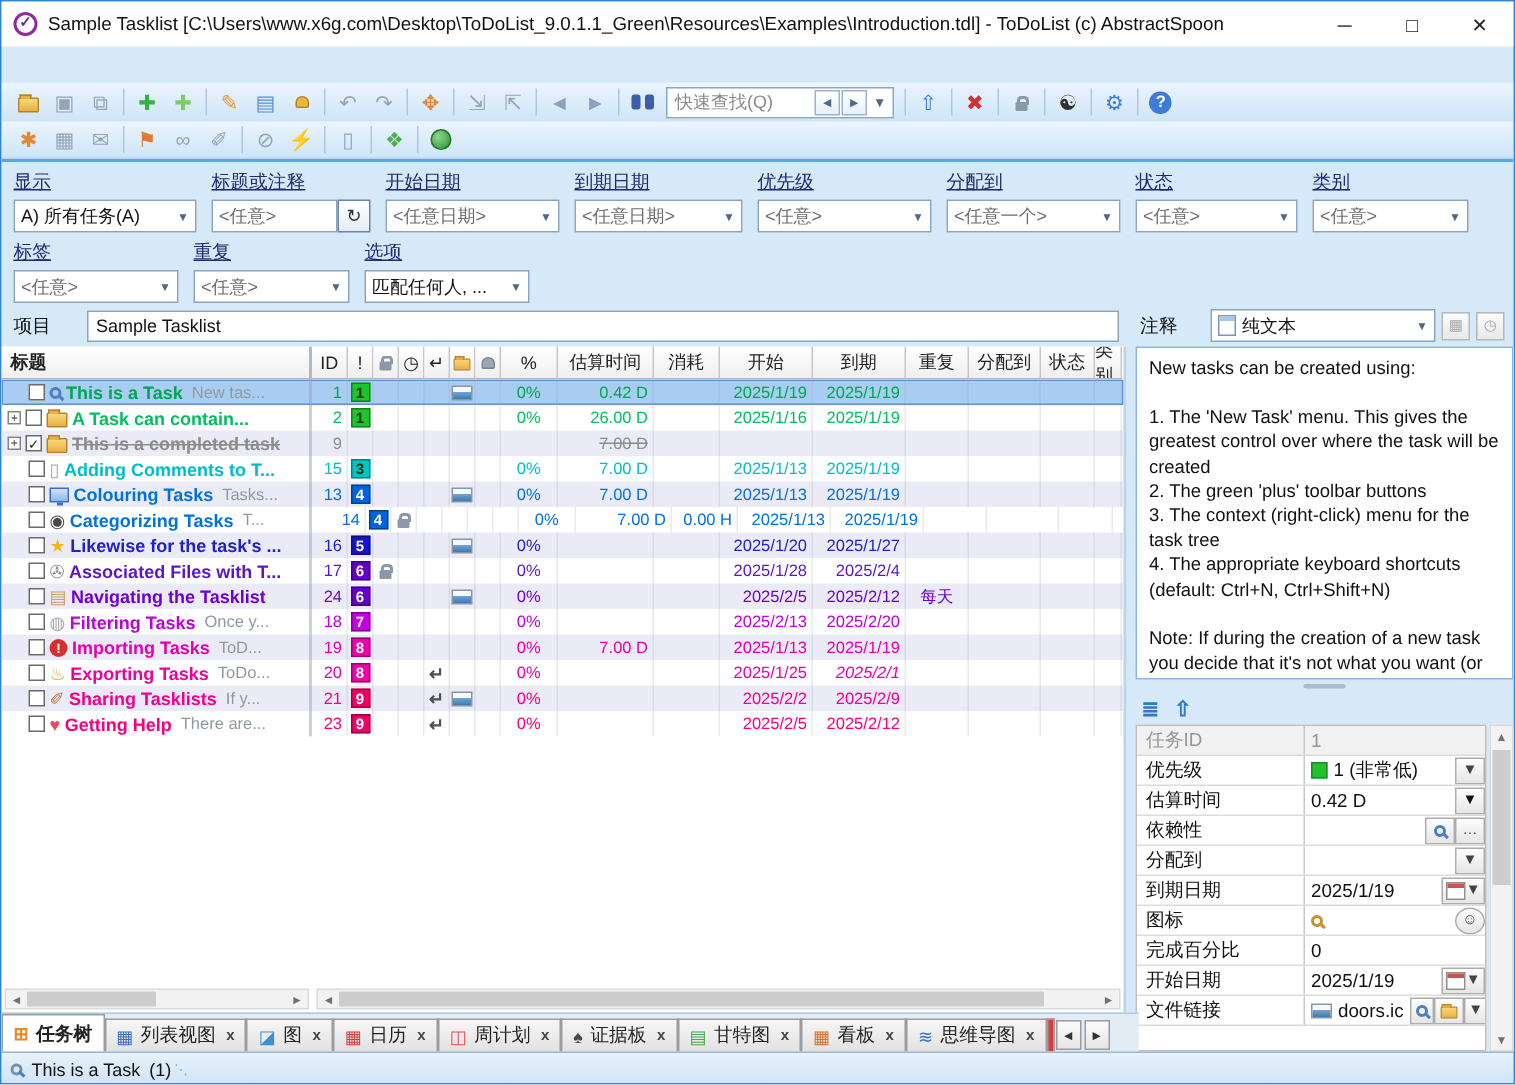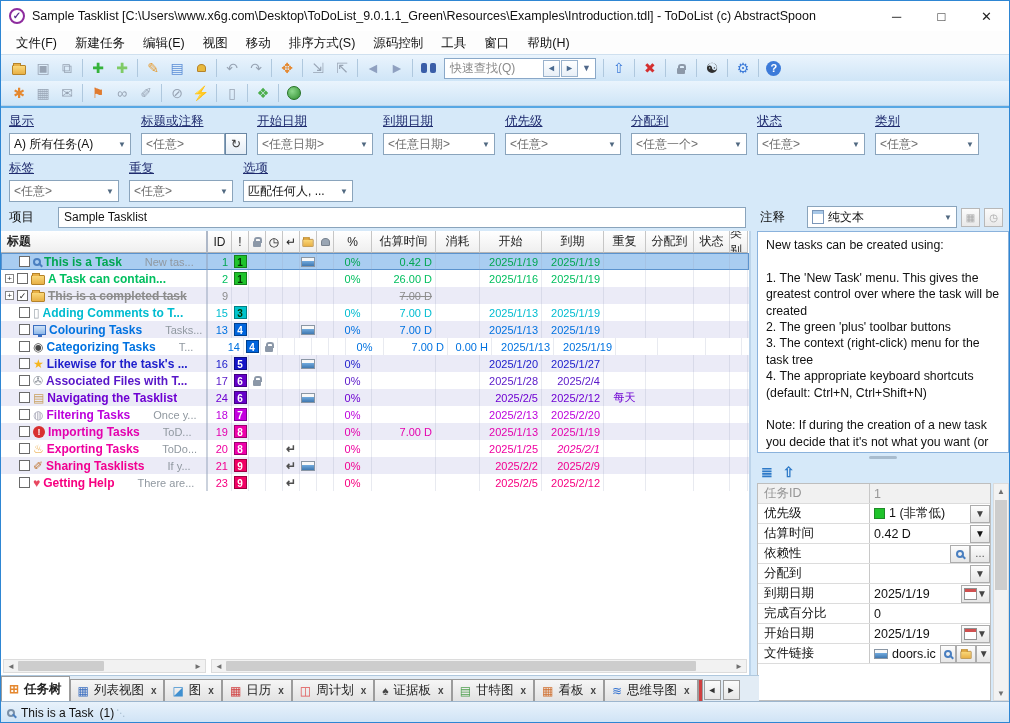--- a/index.html
+++ b/index.html
@@ -80,21 +80,21 @@
   .trow { display:flex; height:17px; align-items:stretch; }
   .trow.alt { background:#EBEBF7; }
   .trow.sel { background:#A9CDF1; box-shadow:inset 0 0 0 1px #5B93CE; }
   .tcell { border-right:1px solid rgba(150,160,185,.22); display:flex; align-items:center; flex:none; overflow:hidden; font-size:11px; }
   .tcell.thick { border-right:2px solid rgba(140,155,180,.45); }
   .titlecell { padding-left:4px; gap:3px; }
   .expander { width:9px; height:9px; border:1px solid #848484; background:#fff; font:8px/8px "Liberation Sans",sans-serif; text-align:center; color:#333; flex:none; }
   .treespace { width:11px; flex:none; }
   .cb { width:11px; height:11px; border:1px solid #6A6A6A; background:#fff; flex:none; font:9px/10px "Liberation Sans",sans-serif; text-align:center; color:#222; }
   .ttl { font-weight:bold; font-size:12px; white-space:nowrap; overflow:hidden; }
-  .sub { color:#9098A0; font-size:11px; margin-left:20px; white-space:nowrap; overflow:hidden; }
+  .sub { color:#9098A0; font-size:11px; margin-left:3px; white-space:nowrap; overflow:hidden; }
   .rowglyph { font-size:12px; line-height:1; flex:none; }
   .num { justify-content:flex-end; padding-right:3px; }
   .ctr { justify-content:center; }
   .pribox { width:13px; height:13px; margin:auto; font:bold 10px/13px "Liberation Sans",sans-serif; text-align:center; }
   .recurglyph { font-weight:bold; color:#505050; font-size:12px; margin:auto; }
   .strike { text-decoration:line-through; }
   .hscroll { position:absolute; top:428px; height:14px; background:#F2F2F2; border:1px solid #DCDCDC; display:flex; align-items:center; }
   .hs1 { left:2px; width:203px; } .hs2 { left:210px; width:536px; }
   .harr { width:14px; height:12px; display:flex; align-items:center; justify-content:center; font-size:8px; color:#707070; flex:none; }
   .hthumb { height:10px; background:#CDCDCD; border-radius:1px; }
@@ -142,32 +142,20 @@
 <div id="win">
 
   <div class="titlebar">
     <span class="appicon">✓</span>
     <span class="titletext">Sample Tasklist [C:\Users\www.x6g.com\Desktop\ToDoList_9.0.1.1_Green\Resources\Examples\Introduction.tdl] - ToDoList (c) AbstractSpoon</span>
     <span class="wctl">─</span>
     <span class="wctl">□</span>
     <span class="wctl">✕</span>
   </div>
 
-  <div class="menubar" id="menubar">
-      <span class="menuitem">文件(F)</span>
-      <span class="menuitem">新建任务</span>
-      <span class="menuitem">编辑(E)</span>
-      <span class="menuitem">视图</span>
-      <span class="menuitem">移动</span>
-      <span class="menuitem">排序方式(S)</span>
-      <span class="menuitem">源码控制</span>
-      <span class="menuitem">工具</span>
-      <span class="menuitem">窗口</span>
-      <span class="menuitem">帮助(H)</span>
-    </div>
 
   <div class="toolbar tb1" id="toolbar1">
       <span class="tbtn">
         <span class="i-folder"></span>
       </span>
       <span class="tbtn" style="color: rgb(152, 164, 180);">▣</span>
       <span class="tbtn" style="color: rgb(152, 164, 180);">⧉</span>
       <span class="tsep"></span>
       <span class="tbtn" style="color: rgb(54, 179, 60);">✚</span>
       <span class="tbtn" style="color: rgb(127, 203, 102);">✚</span>
@@ -851,20 +839,29 @@
         </div>
         <div class="arow">
           <div class="alabel">到期日期</div>
           <div class="aval">
             <span>2025/1/19</span>
             <span class="abtns">
               <span class="abtn">
                 <span class="i-cal"></span>
                 <span>▼</span>
               </span>
+            </span>
+          </div>
+        </div>
+        <div class="arow">
+          <div class="alabel">图标</div>
+          <div class="aval">
+            <span class="i-mag gold"></span>
+            <span class="abtns">
+              <span class="abtn" style="border-radius: 50%;">☺</span>
             </span>
           </div>
         </div>
         <div class="arow">
           <div class="alabel">完成百分比</div>
           <div class="aval">
             <span>0</span>
             <span class="abtns"></span>
           </div>
         </div>

